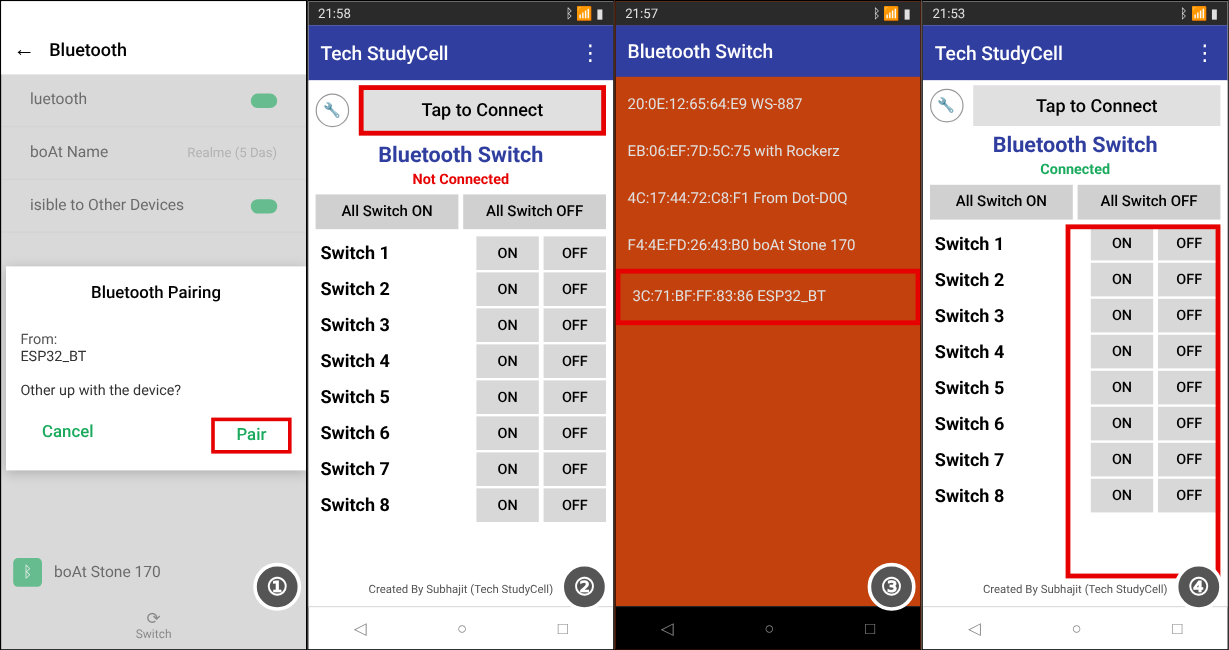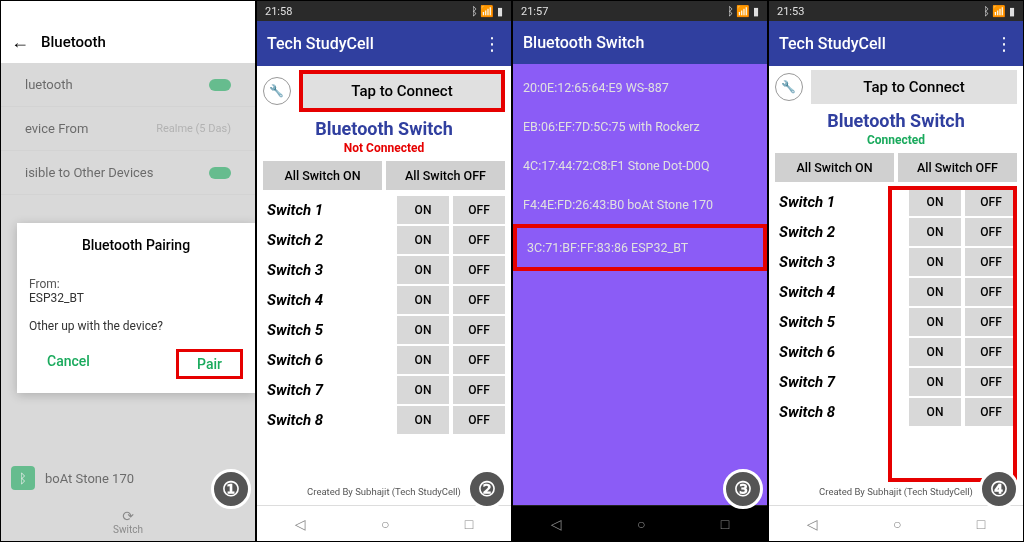--- a/index.html
+++ b/index.html
@@ -1,19 +1,19 @@
 <!DOCTYPE html>
 <html><head>
 <meta charset="utf-8">
 <style>
   * { box-sizing: border-box; margin: 0; padding: 0; }
   body { font-family: -apple-system, Roboto, Arial, sans-serif; background: #fff; }
   .container { display: flex; width: 1024px; height: 542px; }
   .phone { flex: 1; border: 1px solid #000; position: relative; display: flex; flex-direction: column; background: #fff; overflow: hidden; }
-  .phone.dark { background: #8b5cf6; }
+  .phone.dark { background: #c2410c; }
 
   
   .status-bar { height: 20px; font-size: 11px; display: flex; align-items: center; padding: 0 8px; justify-content: space-between; }
   .status-bar.light { background: #2a2a2a; color: #e0e0e0; }
   .status-bar.white { background: #fff; color: #000; }
 
   
   .app-header { background: #303f9f; color: #fff; padding: 12px 10px; display: flex; align-items: center; justify-content: space-between; font-size: 16px; font-weight: 500; }
   .app-header .menu { font-size: 18px; }
 
@@ -22,21 +22,21 @@
   .back-arrow { font-size: 18px; }
 
   
   .dimmed { background: rgba(0,0,0,0.15); position: relative; flex: 1; display: flex; flex-direction: column; }
   .settings-list { flex: 1; }
   .settings-row { padding: 14px 24px; display: flex; justify-content: space-between; align-items: center; font-size: 13px; color: #222; opacity: 0.6; border-bottom: 1px solid rgba(0,0,0,0.05); }
   .settings-row .toggle { width: 22px; height: 12px; background: #1aaa5d; border-radius: 6px; }
   .settings-row .sub { color: #999; font-size: 11px; }
 
   
-  .dialog { position: absolute; left: 16px; right: 0; top: 160px; background: #fff; padding: 14px 12px; box-shadow: 0 2px 10px rgba(0,0,0,0.2); }
+  .dialog { position: absolute; left: 4px; right: 0; top: 160px; background: #fff; padding: 14px 12px; box-shadow: 0 2px 10px rgba(0,0,0,0.2); }
   .dialog h4 { font-size: 14px; font-weight: 500; text-align: center; margin-bottom: 14px; color: #000; }
   .dialog .from-label { font-size: 12px; color: #555; margin-top: 24px; }
   .dialog .from-val { font-size: 12px; color: #333; margin-bottom: 14px; }
   .dialog .prompt { font-size: 12px; color: #333; margin-bottom: 16px; }
   .dialog-actions { display: flex; justify-content: space-between; }
   .dialog-actions span { font-size: 14px; font-weight: 500; color: #1aaa5d; padding: 4px 18px; }
   .red-box-pair { border: 3px solid #e60000; margin-left: 44px; }
 
   .paired-row { display: flex; align-items: center; gap: 10px; padding: 12px 10px; font-size: 13px; color: #222; opacity: 0.6; }
   .bt-icon { width: 24px; height: 24px; background: #1aaa5d; border-radius: 4px; display: flex; align-items: center; justify-content: center; color: #fff; font-size: 13px; }
@@ -51,21 +51,21 @@
   .tap-connect { flex: 1; background: #e0e0e0; text-align: center; padding: 8px; font-size: 15px; font-weight: 500; color: #000; }
   .red-box-connect { border: 4px solid #e60000; }
   .title-bt { text-align: center; font-size: 18px; font-weight: 700; color: #303f9f; margin: 2px 0; }
   .status-txt { text-align: center; font-size: 12px; font-weight: 700; margin-bottom: 6px; }
   .status-txt.red { color: #e60000; }
   .status-txt.green { color: #1aaa5d; }
   .all-row { display: flex; gap: 4px; margin-bottom: 6px; }
   .all-btn { flex: 1; background: #d0d0d0; text-align: center; padding: 7px 2px; font-size: 12.5px; font-weight: 500; color: #000; }
   .switch-rows { flex: 1; display: flex; flex-direction: column; gap: 2px; position: relative; }
   .switch-row { display: flex; align-items: center; gap: 4px; }
-  .switch-label { flex: 1; font-size: 15px; font-weight: 700; color: #000; padding-left: 4px; font-style: italic; }
+  .switch-label { flex: 1; font-size: 15px; font-weight: 700; color: #000; padding-left: 4px; }
   .onoff-btn { width: 52px; background: #d8d8d8; text-align: center; padding: 7px 0; font-size: 12px; font-weight: 500; color: #000; }
   .credit { text-align: center; font-size: 9.5px; color: #555; padding: 4px 0; }
   .red-box-onoff { position: absolute; border: 4px solid #e60000; pointer-events: none; top: -2px; bottom: 0px; left: 113px; right: 0px; }
 
   
   .bt-list { flex: 1; padding: 4px 0; }
   .bt-item { color: #e0e0e0; font-size: 12.5px; padding: 12px 10px; }
   .bt-item.red-box-item { border: 4px solid #e60000; }
 
   
@@ -86,21 +86,21 @@
       <span class="back-arrow">←</span>
       <span>Bluetooth</span>
     </div>
     <div class="dimmed">
       <div class="settings-list">
         <div class="settings-row">
           <span>luetooth</span>
           <span class="toggle"></span>
         </div>
         <div class="settings-row">
-          <span>evice From</span>
+          <span>boAt Name</span>
           <span class="sub">Realme (5 Das)</span>
         </div>
         <div class="settings-row">
           <span>isible to Other Devices</span>
           <span class="toggle"></span>
         </div>
       </div>
       <div class="dialog">
         <h4>Bluetooth Pairing</h4>
         <div class="from-label">From:</div>
@@ -200,21 +200,21 @@
     <div class="status-bar light">
       <span>21:57</span>
       <span>ᛒ 📶 ▮</span>
     </div>
     <div class="app-header">
       <span>Bluetooth Switch</span>
     </div>
     <div class="bt-list" id="bt-list">
         <div class="bt-item">20:0E:12:65:64:E9 WS-887</div>
         <div class="bt-item">EB:06:EF:7D:5C:75 with Rockerz</div>
-        <div class="bt-item">4C:17:44:72:C8:F1 Stone Dot-D0Q</div>
+        <div class="bt-item">4C:17:44:72:C8:F1 From Dot-D0Q</div>
         <div class="bt-item">F4:4E:FD:26:43:B0 boAt Stone 170</div>
         <div class="bt-item red-box-item">3C:71:BF:FF:83:86 ESP32_BT</div>
       </div>
     <div class="nav-bar dark">
       <span>◁</span>
       <span>○</span>
       <span>□</span>
     </div>
     <div class="step-badge">③</div>
   </div>

